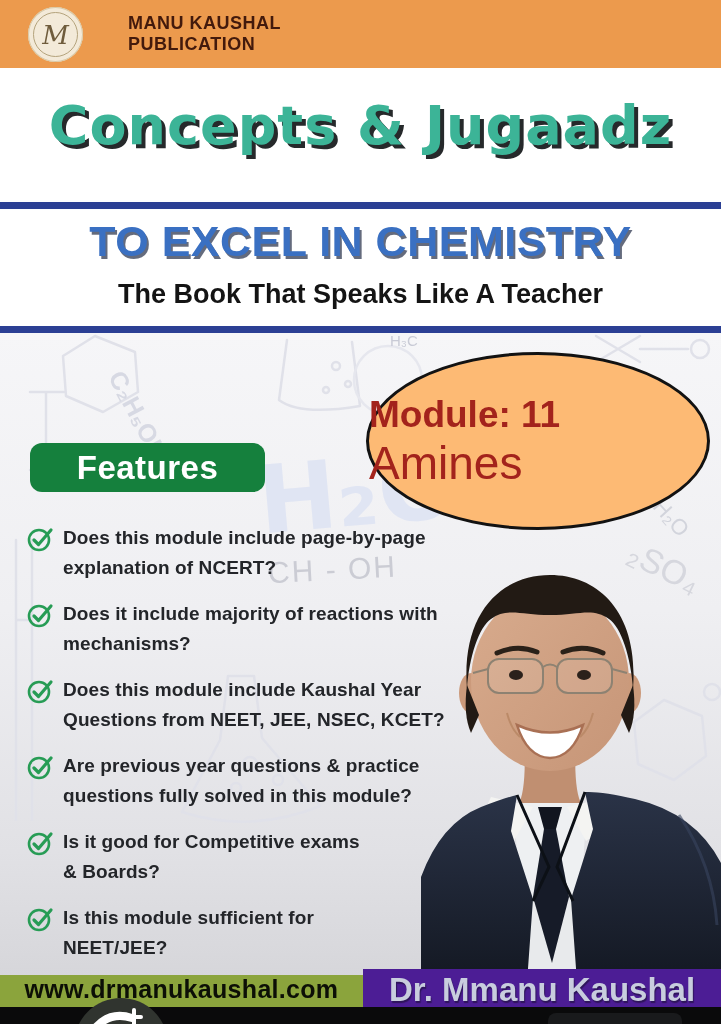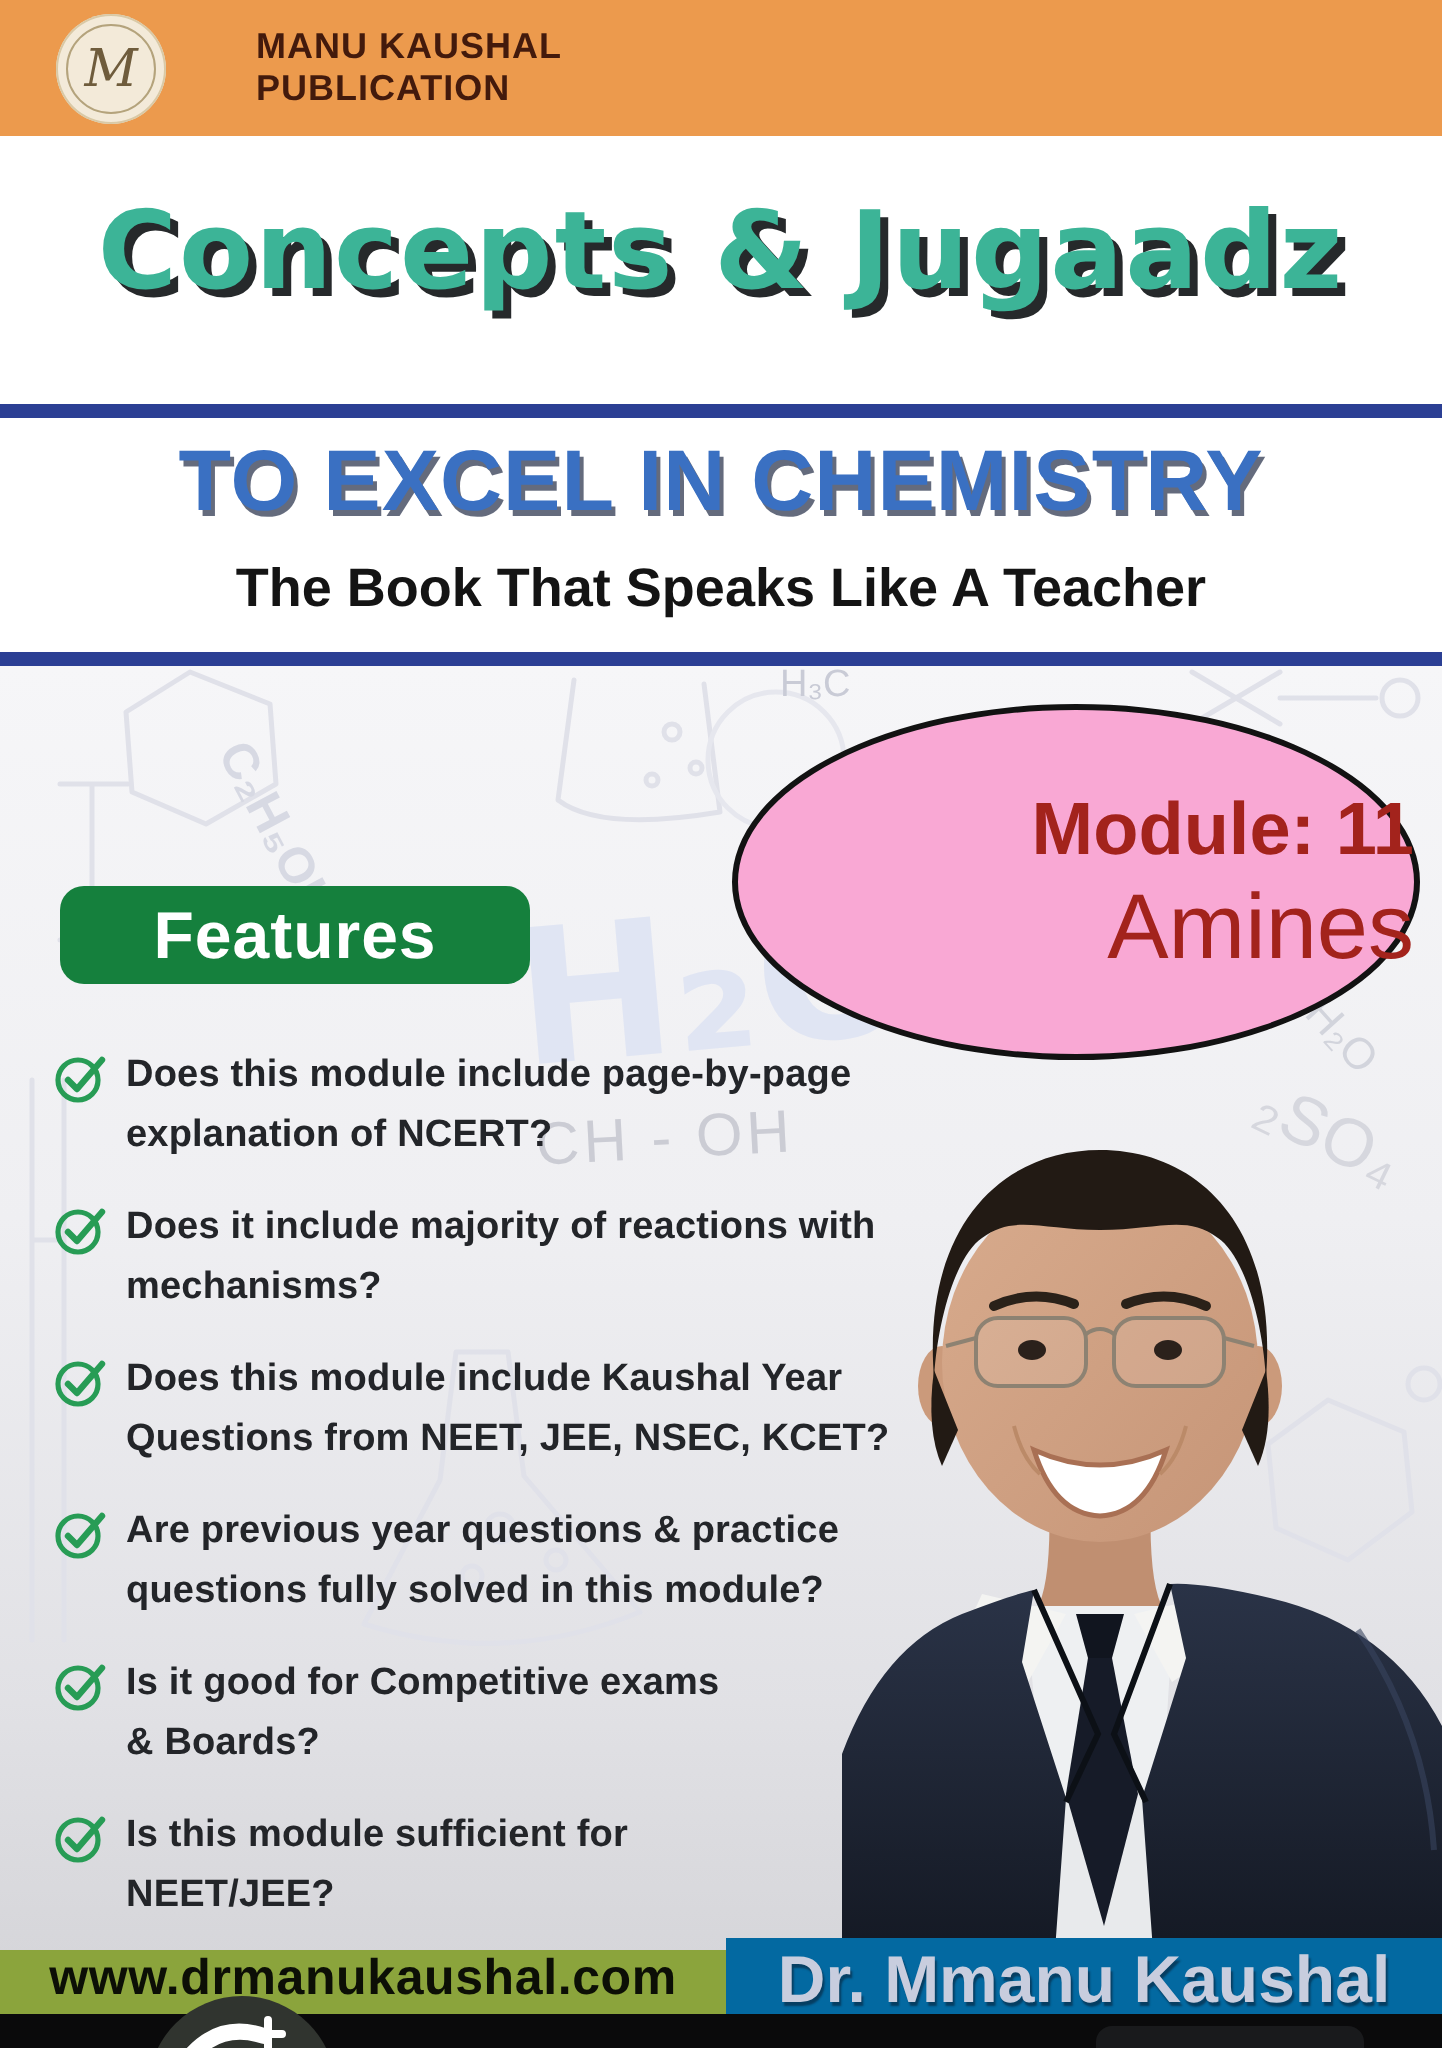--- a/index.html
+++ b/index.html
@@ -32,44 +32,44 @@
     font-weight:bold;font-size:43px;letter-spacing:.5px;color:#3A70C2;
     text-shadow:2px 3px 0 rgba(17,27,56,.65);}
   .speaks{position:absolute;left:0;top:70px;width:721px;text-align:center;
     font-weight:bold;font-size:27px;color:#141414;}
   
   .content-bg{position:absolute;left:0;top:333px;width:721px;height:691px;
     background:linear-gradient(180deg,#f6f6f8 0%,#efeff2 40%,#e1e1e5 75%,#d2d2d6 100%);}
   .doodle-svg{position:absolute;left:0;top:0;width:721px;height:1024px;pointer-events:none;}
   .doodle-text{position:absolute;color:#d4d6df;font-weight:bold;pointer-events:none;white-space:nowrap;}
   .dt-ethanol{left:128px;top:366px;font-size:25px;transform:rotate(62deg);transform-origin:left top;color:#d7d9e3;}
-  .dt-h3c{left:390px;top:332px;font-size:19px;color:#c9cbd6;font-weight:normal;}
+  .dt-h3c{left:390px;top:332px;font-size:15px;color:#c9cbd6;font-weight:normal;}
   .dt-h2o-big{left:258px;top:438px;font-size:94px;font-family:"DejaVu Sans",sans-serif;
       color:#e0e5f3;transform:rotate(-5deg);}
   .dt-ch-oh{left:268px;top:553px;font-size:30px;color:#cbccd4;font-weight:normal;transform:rotate(-3deg);letter-spacing:2px;}
   .dt-h2o-small{left:650px;top:505px;font-size:22px;transform:rotate(48deg);color:#d2d4dc;font-weight:normal;}
   .dt-so4{left:626px;top:548px;font-size:34px;transform:rotate(26deg);color:#d6d7de;font-weight:normal;}
   
   .features-badge{position:absolute;left:30px;top:443px;width:235px;height:49px;
     background:#15803d;border-radius:12px;display:flex;align-items:center;justify-content:center;
     color:#ffffff;font-weight:bold;font-size:33px;letter-spacing:.5px;}
   .feature-list{position:absolute;left:27px;top:523px;width:440px;}
   .feature-item{display:flex;gap:9px;margin-bottom:16px;}
   .check{flex:0 0 27px;width:27px;height:27px;margin-top:2px;}
   .ftext{font-weight:bold;font-size:19px;line-height:30px;color:#232529;letter-spacing:.1px;}
   
   .module-oval{position:absolute;left:366px;top:352px;width:338px;height:172px;
-    background:#f9a8d4;border:3px solid #121212;border-radius:50%;
-    display:flex;flex-direction:column;align-items:flex-end;justify-content:center;}
+    background:#fdba74;border:3px solid #121212;border-radius:50%;
+    display:flex;flex-direction:column;align-items:flex-start;justify-content:center;}
   .module-l1{color:#A3231C;font-weight:bold;font-size:37px;line-height:44px;}
   .module-l2{color:#A3231C;font-weight:normal;font-size:46px;line-height:52px;}
   
   .portrait{position:absolute;right:0;top:565px;width:300px;height:445px;z-index:2;}
   
-  .bar-author{position:absolute;left:363px;top:969px;width:358px;height:41px;background:#0369a1;z-index:5;
+  .bar-author{position:absolute;left:363px;top:969px;width:358px;height:41px;background:#4c1d95;z-index:5;
     display:flex;align-items:center;justify-content:center;
     color:#C8CDDE;font-weight:bold;font-size:33px;text-shadow:1px 2px 1px rgba(10,12,22,.45);}
   .bar-site{position:absolute;left:0;top:975px;width:363px;height:33px;background:#8BA43C;z-index:5;
     display:flex;align-items:flex-start;justify-content:center;
     color:#0c0f06;font-weight:bold;font-size:25px;letter-spacing:.3px;}
   .black-strip{position:absolute;left:0;top:1007px;width:721px;height:17px;background:#0a0a0b;z-index:6;}
   .media-circle{position:absolute;left:74px;top:998px;width:94px;height:94px;border-radius:50%;
     background:#30342f;z-index:7;overflow:hidden;}
   .dark-tab{position:absolute;left:548px;top:1013px;width:134px;height:11px;background:#191a1c;
     border-radius:8px 8px 0 0;z-index:7;}

